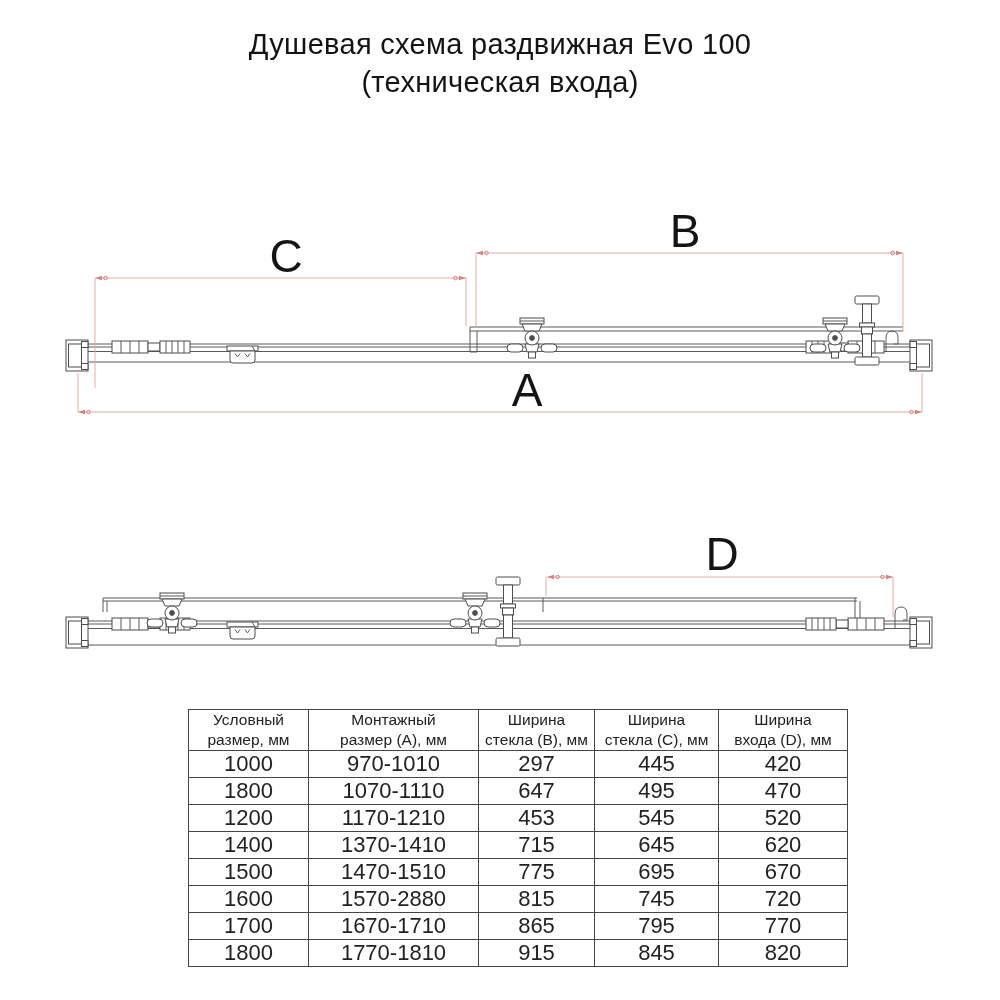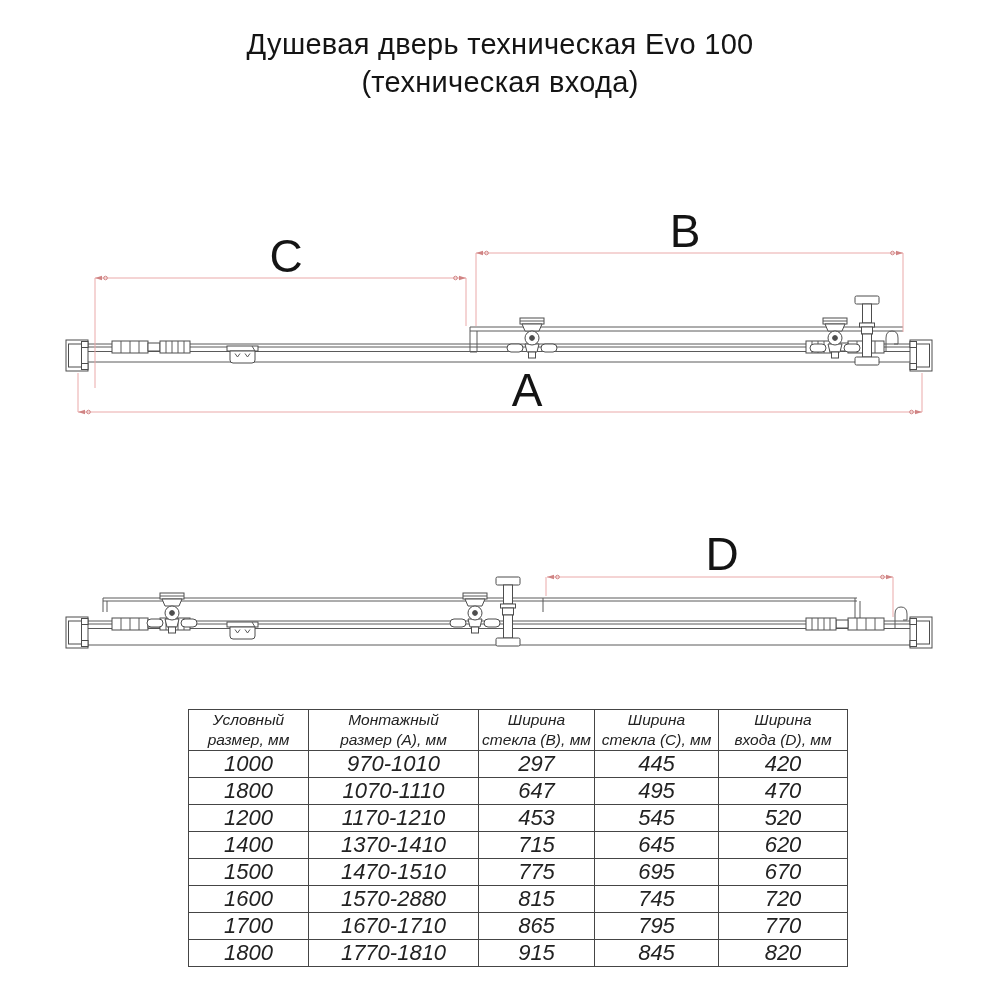--- a/index.html
+++ b/index.html
@@ -15,31 +15,31 @@
   .ln   { stroke:#5a5a5a; stroke-width:1; fill:none; }
   .part { stroke:#4d4d4d; stroke-width:1; fill:#ffffff; }
   .dark { stroke:#4d4d4d; stroke-width:1; fill:#4d4d4d; }
   .dim  { stroke:#eaa9a9; stroke-width:1; fill:none; }
   .dimhead { fill:#d08484; stroke:none; }
   .dimcirc { fill:none; stroke:#d08484; stroke-width:1; }
   .dlabel { font-size:46px; fill:#141414; font-family:"Liberation Sans",sans-serif; }
 
   table.spec { position:absolute; left:188px; top:709px; border-collapse:collapse; table-layout:fixed; }
   .spec th, .spec td { border:1px solid #454545; text-align:center; vertical-align:middle;
-                       color:#222; font-weight:normal; background:#fff;font-style:italic; }
+                       color:#222; font-weight:normal; background:#fff; }
   .spec th { font-size:15.5px; line-height:20px; white-space:pre-line; height:41px; padding:0 2px; }
   .spec td { font-size:22px; height:26.6px; }
 </style>
 </head>
 <body>
 
 <div class="page">
 
   <div class="title">
-    <div>Душевая дверь техническая Evo 100</div>
+    <div>Душевая схема раздвижная Evo 100</div>
     <div>(техническая входа)</div>
   </div>
 
   <svg class="drawing" width="1000" height="1000" viewBox="0 0 1000 1000">
 
     <defs>
       <g id="wprofile">
         <rect class="part" x="0" y="0" width="22" height="31"></rect>
         <rect class="part" x="2.5" y="4" width="13" height="23"></rect>
         <rect class="part" x="15.5" y="1.5" width="6.5" height="6"></rect>

